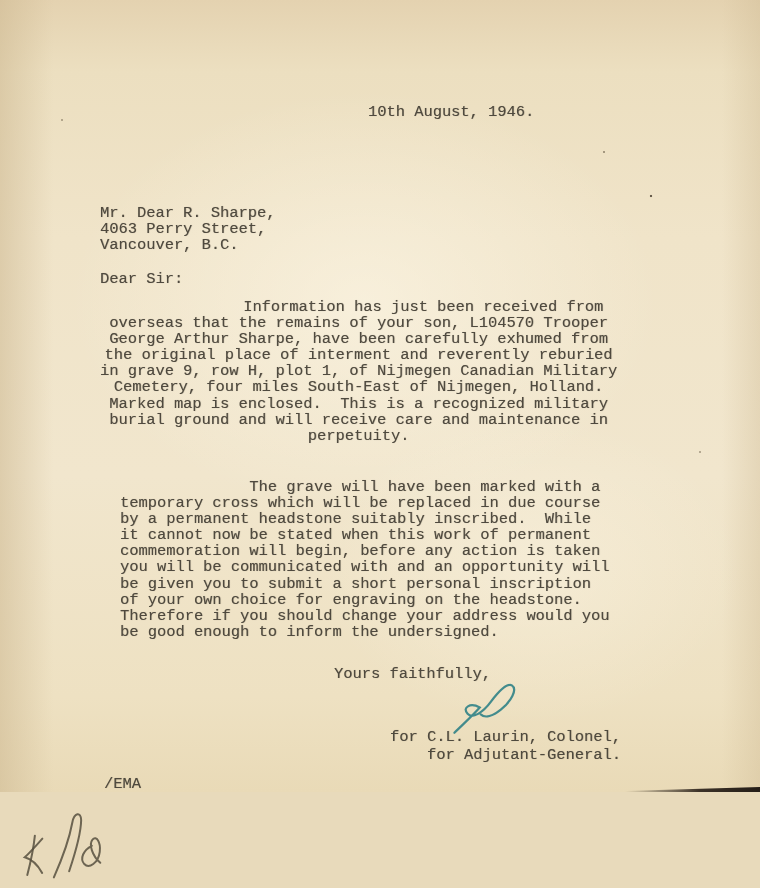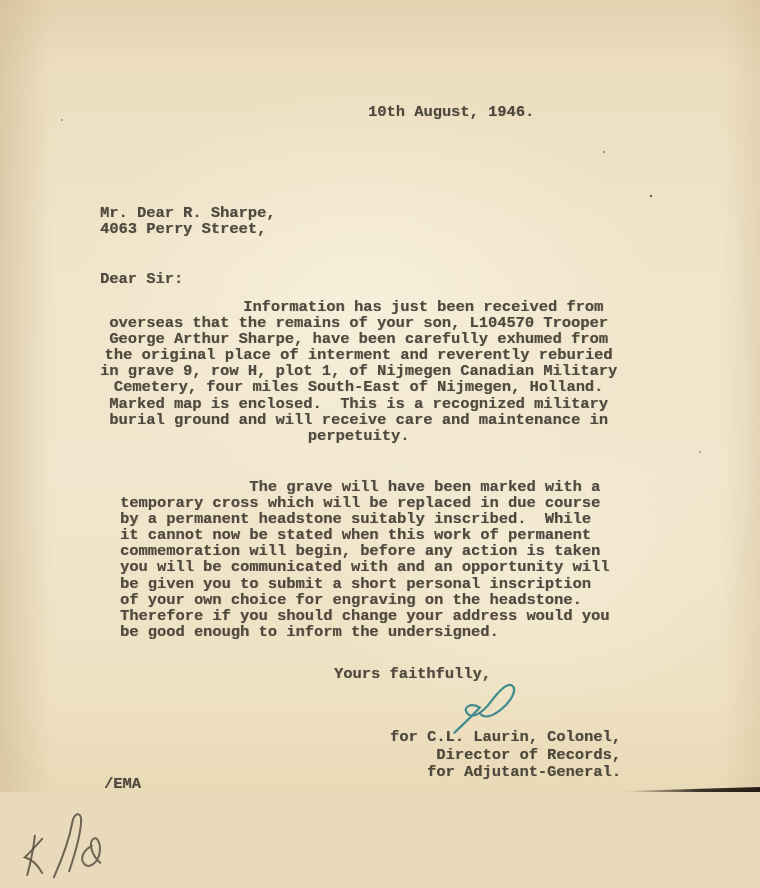--- a/index.html
+++ b/index.html
@@ -20,21 +20,20 @@
       radial-gradient(circle 2px at 700px 452px, rgba(90,78,58,.4) 0 1px, transparent 1.5px),
       radial-gradient(circle 2px at 62px 120px, rgba(90,78,58,.4) 0 1px, transparent 1.5px),
       radial-gradient(circle 2px at 345px 845px, rgba(90,78,58,.4) 0 1px, transparent 1.5px),
       
       radial-gradient(ellipse 420px 300px at 48% 38%, rgba(255,250,236,.5), rgba(255,250,236,0) 70%),
       radial-gradient(ellipse 300px 220px at 70% 72%, rgba(255,250,236,.35), rgba(255,250,236,0) 70%),
       
       linear-gradient(90deg, rgba(205,184,145,.55) 0, rgba(205,184,145,0) 7%, rgba(205,184,145,0) 95%, rgba(205,184,145,.35) 100%),
       
       linear-gradient(180deg, #e4d2b0 0%, #ecdfc0 9%, #f0e4c9 30%, #f1e6cd 60%, #eee1c2 88%, #e9dab7 100%);
-    font-weight: bold;
   }
   .typed {
     position: absolute;
     color: var(--ink, #433e34);
     font-size: 15.4px;
     line-height: 16.1px;
     white-space: pre;
     text-shadow: 0.4px 0.4px 0.7px rgba(62,56,46,0.5);
     opacity: 0.93;
   }
@@ -73,35 +72,35 @@
     clip-path: polygon(0 78%, 100% 0, 100% 100%, 0 100%);
   }
 </style>
 </head>
 <body>
 
 <div class="paper">
 
   <div class="typed date">10th August, 1946.</div>
 
-  <div class="typed recipient"><div class="line">Mr. Dear R. Sharpe,</div><div class="line">4063 Perry Street,</div></div>
+  <div class="typed recipient"><div class="line">Mr. Dear R. Sharpe,</div><div class="line">4063 Perry Street,</div><div class="line">Vancouver, B.C.</div></div>
 
   <div class="typed salutation">Dear Sir:</div>
 
   <div class="typed para-1"><div class="line">              Information has just been received from</div><div class="line">overseas that the remains of your son, L104570 Trooper</div><div class="line">George Arthur Sharpe, have been carefully exhumed from</div><div class="line">the original place of interment and reverently reburied</div><div class="line">in grave 9, row H, plot 1, of Nijmegen Canadian Military</div><div class="line">Cemetery, four miles South-East of Nijmegen, Holland.</div><div class="line">Marked map is enclosed.  This is a recognized military</div><div class="line">burial ground and will receive care and maintenance in</div><div class="line">perpetuity.</div></div>
 
   <div class="typed para-2"><div class="line">              The grave will have been marked with a</div><div class="line">temporary cross which will be replaced in due course</div><div class="line">by a permanent headstone suitably inscribed.  While</div><div class="line">it cannot now be stated when this work of permanent</div><div class="line">commemoration will begin, before any action is taken</div><div class="line">you will be communicated with and an opportunity will</div><div class="line">be given you to submit a short personal inscription</div><div class="line">of your own choice for engraving on the headstone.</div><div class="line">Therefore if you should change your address would you</div><div class="line">be good enough to inform the undersigned.</div></div>
 
   <div class="typed valediction">Yours faithfully,</div>
 
   <svg class="signature-svg" viewBox="0 0 70 55" aria-hidden="true">
     <path d="M 6 52 C 14 44, 23 36, 30 28 C 21 23, 13 28, 18.5 34 C 23 39, 33 33, 41 22 C 47 14, 55.5 4.5, 60.5 7 C 66 10.5, 60 22, 50 30 C 42.5 36, 35 38.5, 31 34.5"></path>
   </svg>
 
-  <div class="typed signoff"><div class="line">for C.L. Laurin, Colonel,</div><div class="line">Director of Records,</div><div class="line">for Adjutant-General.</div></div>
+  <div class="typed signoff"><div class="line">for C.L. Laurin, Colonel,</div><div class="line">for Adjutant-General.</div></div>
 
   <div class="typed initials">/EMA</div>
 
   <svg class="pencil-svg" viewBox="0 0 108 82" aria-hidden="true">
     <path d="M 16 62 C 21 50, 26 36, 29 24"></path>
     <path d="M 36 28 C 29 34, 22 40, 16 44 C 23 47, 28 54, 31 62"></path>
     <path d="M 42 68 C 52 52, 63 31, 68 16 C 71 7, 78 6, 77 15 C 75 28, 66 48, 58 64"></path>
     <path d="M 84 42 C 75 45, 70 53, 74 59 C 78 64.5, 88 60, 91 49 C 93.5 40, 90 32, 85.5 36 C 81 40, 83 52, 90 60"></path>
   </svg>
 

